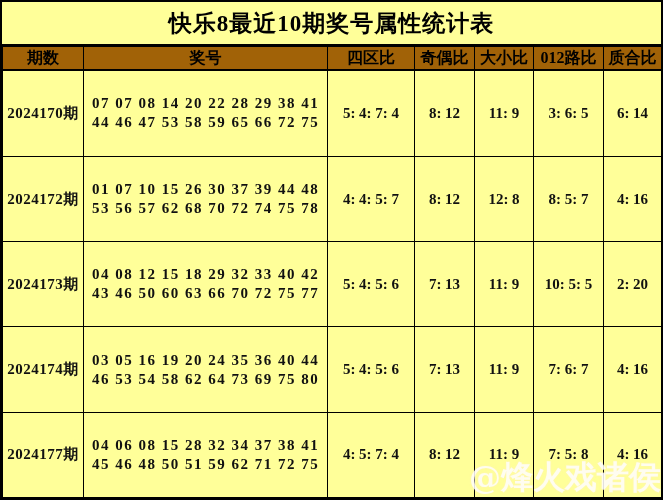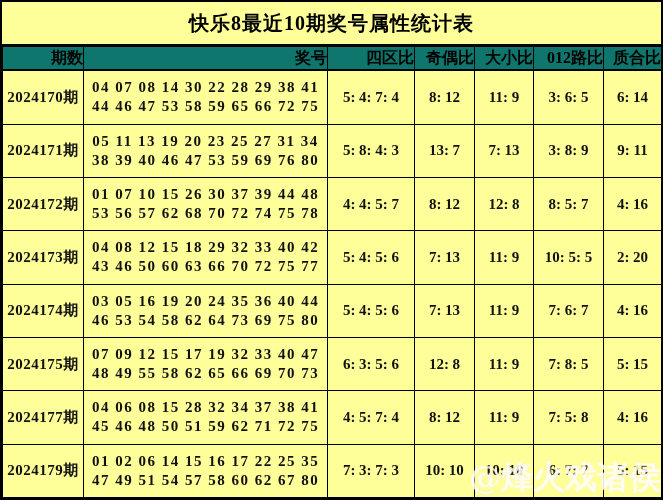--- a/index.html
+++ b/index.html
@@ -12,33 +12,33 @@
     font-family:"Liberation Serif","DejaVu Serif",serif;
     color:#111;
     display:flex; flex-direction:column;
     overflow:hidden;
   }
   .title-band {
     flex:0 0 42px;
     border-bottom:2px solid #000;
     background:#ffff99;
     display:flex; align-items:center; justify-content:center;
-    font-size:20px; font-weight:bold; letter-spacing:1px; color:#000;
+    font-size:23px; font-weight:bold; letter-spacing:1px; color:#000;
   }
   table.stats {
     width:100%; flex:1;
     border-collapse:collapse; table-layout:fixed;
   }
   table.stats th {
-    background:#0f766e;
+    background:#a16207;
     border:1px solid #000;
     border-bottom:2px solid #000;
     height:22px;
     font-size:16px; font-weight:bold; color:#000;
-    padding:0; text-align:right;
+    padding:0; text-align:center;
   }
   table.stats td {
     border:1px solid #000;
     background:#ffff99;
     text-align:center; vertical-align:middle;
     font-size:15px; font-weight:600; color:#111;
     padding:0;
   }
   td.period { font-size:15px; letter-spacing:0.5px; }
   td.numbers div {
@@ -80,40 +80,28 @@
         <th>奇偶比</th>
         <th>大小比</th>
         <th>012路比</th>
         <th>质合比</th>
       </tr>
     </thead>
     <tbody>
       <tr>
         <td class="period">2024170期</td>
         <td class="numbers">
-          <div>04 07 08 14 30 22 28 29 38 41</div>
+          <div>07 07 08 14 20 22 28 29 38 41</div>
           <div>44 46 47 53 58 59 65 66 72 75</div>
         </td>
         <td>5: 4: 7: 4</td>
         <td>8: 12</td>
         <td>11: 9</td>
         <td>3: 6: 5</td>
         <td>6: 14</td>
-      </tr>
-      <tr>
-        <td class="period">2024171期</td>
-        <td class="numbers">
-          <div>05 11 13 19 20 23 25 27 31 34</div>
-          <div>38 39 40 46 47 53 59 69 76 80</div>
-        </td>
-        <td>5: 8: 4: 3</td>
-        <td>13: 7</td>
-        <td>7: 13</td>
-        <td>3: 8: 9</td>
-        <td>9: 11</td>
       </tr>
       <tr>
         <td class="period">2024172期</td>
         <td class="numbers">
           <div>01 07 10 15 26 30 37 39 44 48</div>
           <div>53 56 57 62 68 70 72 74 75 78</div>
         </td>
         <td>4: 4: 5: 7</td>
         <td>8: 12</td>
         <td>12: 8</td>
@@ -138,52 +126,28 @@
           <div>03 05 16 19 20 24 35 36 40 44</div>
           <div>46 53 54 58 62 64 73 69 75 80</div>
         </td>
         <td>5: 4: 5: 6</td>
         <td>7: 13</td>
         <td>11: 9</td>
         <td>7: 6: 7</td>
         <td>4: 16</td>
       </tr>
       <tr>
-        <td class="period">2024175期</td>
-        <td class="numbers">
-          <div>07 09 12 15 17 19 32 33 40 47</div>
-          <div>48 49 55 58 62 65 66 69 70 73</div>
-        </td>
-        <td>6: 3: 5: 6</td>
-        <td>12: 8</td>
-        <td>11: 9</td>
-        <td>7: 8: 5</td>
-        <td>5: 15</td>
-      </tr>
-      <tr>
         <td class="period">2024177期</td>
         <td class="numbers">
           <div>04 06 08 15 28 32 34 37 38 41</div>
           <div>45 46 48 50 51 59 62 71 72 75</div>
         </td>
         <td>4: 5: 7: 4</td>
         <td>8: 12</td>
         <td>11: 9</td>
         <td>7: 5: 8</td>
         <td>4: 16</td>
       </tr>
-      <tr>
-        <td class="period">2024179期</td>
-        <td class="numbers">
-          <div>01 02 06 14 15 16 17 22 25 35</div>
-          <div>47 49 51 54 57 58 60 62 67 80</div>
-        </td>
-        <td>7: 3: 7: 3</td>
-        <td>10: 10</td>
-        <td>10: 10</td>
-        <td>6: 7: 7</td>
-        <td>5: 15</td>
-      </tr>
     </tbody>
   </table>
 
   <div class="watermark">@烽火戏诸侯</div>
 </div>
 
 </body></html>

